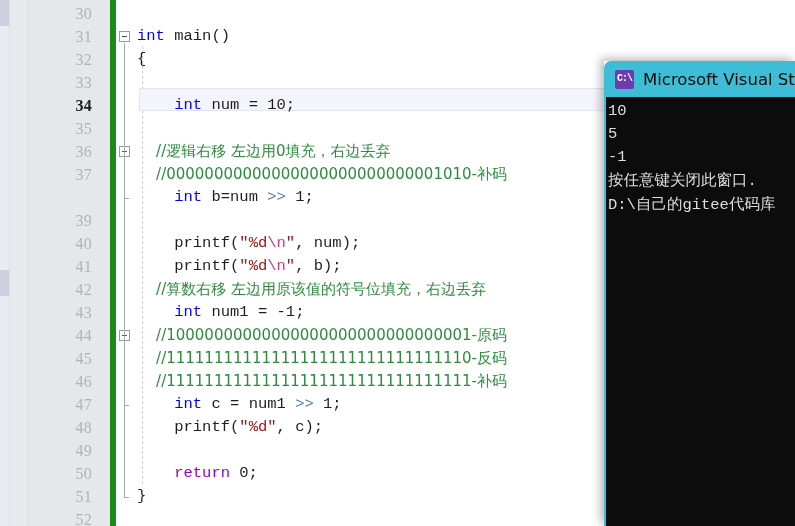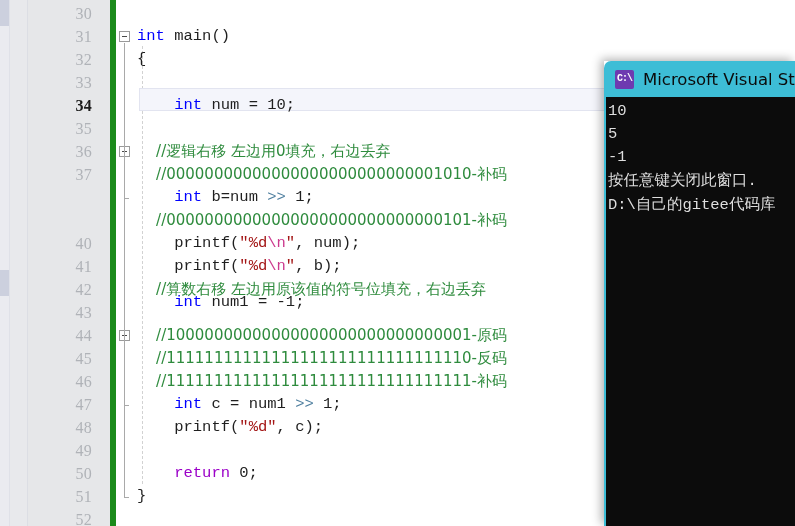--- a/index.html
+++ b/index.html
@@ -244,20 +244,21 @@
 
   <div id="line-numbers">
       <div class="ln" style="position: absolute; top: 2px; right: 0px; width: 74px;">30</div>
       <div class="ln" style="position: absolute; top: 25px; right: 0px; width: 74px;">31</div>
       <div class="ln" style="position: absolute; top: 48px; right: 0px; width: 74px;">32</div>
       <div class="ln" style="position: absolute; top: 71px; right: 0px; width: 74px;">33</div>
       <div class="ln current" style="position: absolute; top: 94px; right: 0px; width: 74px;">34</div>
       <div class="ln" style="position: absolute; top: 117px; right: 0px; width: 74px;">35</div>
       <div class="ln" style="position: absolute; top: 140px; right: 0px; width: 74px;">36</div>
       <div class="ln" style="position: absolute; top: 163px; right: 0px; width: 74px;">37</div>
+      <div class="ln" style="position: absolute; top: 209px; right: 0px; width: 74px;">39</div>
       <div class="ln" style="position: absolute; top: 232px; right: 0px; width: 74px;">40</div>
       <div class="ln" style="position: absolute; top: 255px; right: 0px; width: 74px;">41</div>
       <div class="ln" style="position: absolute; top: 278px; right: 0px; width: 74px;">42</div>
       <div class="ln" style="position: absolute; top: 301px; right: 0px; width: 74px;">43</div>
       <div class="ln" style="position: absolute; top: 324px; right: 0px; width: 74px;">44</div>
       <div class="ln" style="position: absolute; top: 347px; right: 0px; width: 74px;">45</div>
       <div class="ln" style="position: absolute; top: 370px; right: 0px; width: 74px;">46</div>
       <div class="ln" style="position: absolute; top: 393px; right: 0px; width: 74px;">47</div>
       <div class="ln" style="position: absolute; top: 416px; right: 0px; width: 74px;">48</div>
       <div class="ln" style="position: absolute; top: 439px; right: 0px; width: 74px;">49</div>
@@ -287,25 +288,24 @@
   <div id="code-area">
       <div class="code-line" style="top: 2px;"></div>
       <div class="code-line" style="top: 25px;"><span class="tok-kw">int</span><span class="tok-plain"> main</span><span class="tok-brace">()</span></div>
       <div class="code-line" style="top: 48px;"><span class="tok-brace">{</span></div>
       <div class="code-line" style="top: 71px;"></div>
       <div class="code-line" style="top: 94px;"><span class="tok-kw">    int</span><span class="tok-plain"> num </span><span class="tok-plain">=</span><span class="tok-plain"> 10;</span></div>
       <div class="code-line" style="top: 117px;"></div>
       <div class="code-line" style="top: 140px;"><span class="tok-comment cjk">    //逻辑右移 左边用0填充，右边丢弃</span></div>
       <div class="code-line" style="top: 163px;"><span class="tok-comment cjk">    //00000000000000000000000000001010-补码</span></div>
       <div class="code-line" style="top: 186px;"><span class="tok-kw">    int</span><span class="tok-plain"> b=num </span><span class="tok-op">&gt;&gt;</span><span class="tok-plain"> 1;</span></div>
-      <div class="code-line" style="top: 209px;"><span class="tok-comment cjk">    //00000000000000000000000000000101-补码</span></div>
       <div class="code-line" style="top: 232px;"><span class="tok-plain">    printf(</span><span class="tok-str">"%d</span><span class="tok-esc">\n</span><span class="tok-str">"</span><span class="tok-plain">, num);</span></div>
       <div class="code-line" style="top: 255px;"><span class="tok-plain">    printf(</span><span class="tok-str">"%d</span><span class="tok-esc">\n</span><span class="tok-str">"</span><span class="tok-plain">, b);</span></div>
       <div class="code-line" style="top: 278px;"><span class="tok-comment cjk">    //算数右移 左边用原该值的符号位填充，右边丢弃</span></div>
-      <div class="code-line" style="top: 291px;"><span class="tok-kw">    int</span><span class="tok-plain"> num1 = -1;</span></div>
+      <div class="code-line" style="top: 301px;"><span class="tok-kw">    int</span><span class="tok-plain"> num1 = -1;</span></div>
       <div class="code-line" style="top: 324px;"><span class="tok-comment cjk">    //10000000000000000000000000000001-原码</span></div>
       <div class="code-line" style="top: 347px;"><span class="tok-comment cjk">    //11111111111111111111111111111110-反码</span></div>
       <div class="code-line" style="top: 370px;"><span class="tok-comment cjk">    //11111111111111111111111111111111-补码</span></div>
       <div class="code-line" style="top: 393px;"><span class="tok-kw">    int</span><span class="tok-plain"> c = num1 </span><span class="tok-op">&gt;&gt;</span><span class="tok-plain"> 1;</span></div>
       <div class="code-line" style="top: 416px;"><span class="tok-plain">    printf(</span><span class="tok-str">"%d"</span><span class="tok-plain">, c);</span></div>
       <div class="code-line" style="top: 439px;"></div>
       <div class="code-line" style="top: 462px; text-align: right;"><span class="tok-ctrl">    return</span><span class="tok-plain"> 0;</span></div>
       <div class="code-line" style="top: 485px;"><span class="tok-brace">}</span></div>
       <div class="code-line" style="top: 508px;"></div>
       <div class="code-line" style="top: 531px;"></div>

